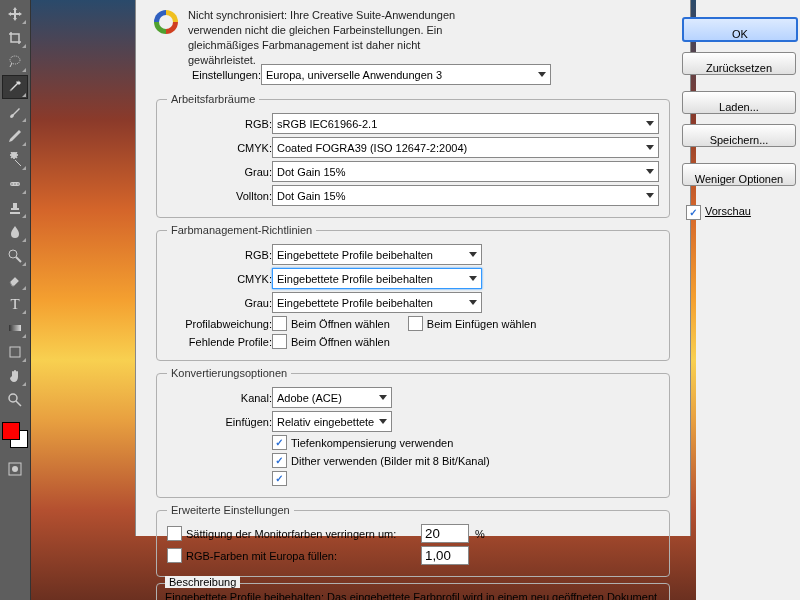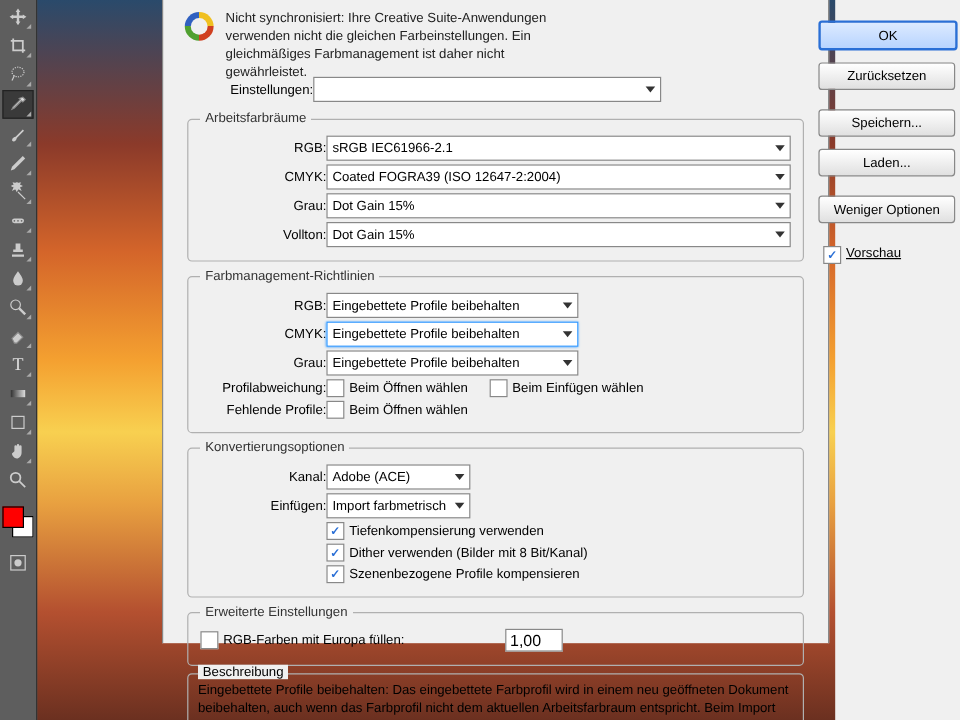--- a/index.html
+++ b/index.html
@@ -21,21 +21,21 @@
 .lbl{width:105px;text-align:right;padding-right:0}
 fieldset{border:1px solid #b0b0b0;border-radius:4px;margin:0 0 6px 0;padding:8px 10px 8px 10px;position:relative}
 legend{padding:0 4px;color:#333}
 .sel-box{flex:1;height:19px;background:#fff;border:1px solid #888;display:flex;align-items:center;padding:0 4px;position:relative;cursor:pointer}
 .sel-box .arr{position:absolute;right:4px;top:7px;width:0;height:0;border-left:4px solid transparent;border-right:4px solid transparent;border-top:5px solid #333}
 .sel-box.hl{border:1px solid #3399ff;box-shadow:0 0 2px #3399ff}
 .cb{width:13px;height:13px;border:1px solid #888;background:#fff;margin-right:4px;display:inline-flex;align-items:center;justify-content:center;font-size:10px;color:#333;cursor:pointer}
 .cb.on::after{content:"✓";color:#2a6fd6;font-weight:bold}
 .inp{width:40px;height:17px;border:1px solid #888;background:#fff;padding:0 3px}
 .sidebar{position:absolute;left:696px;top:0;width:104px;height:600px;background:#f0f0f0}
-.btn{width:112px;height:21px;border:1px solid #888;border-radius:3px;background:linear-gradient(#fff,#e0e0e0);margin:5px 0;cursor:pointer;display:flex;align-items:center;justify-content:center}
+.btn{width:112px;height:21px;border:1px solid #888;border-radius:3px;background:linear-gradient(#fff,#e0e0e0);margin:5px 0;cursor:pointer;display:flex;align-items:flex-end;justify-content:center}
 .btn.primary{border:2px solid #2a6fd6;background:linear-gradient(#dceaff,#b8d4ff)}
 .desc-box{border:1px solid #b0b0b0;border-radius:4px;padding:6px 8px;position:relative}
 .desc-leg{position:absolute;top:-8px;left:8px;background:#f0f0f0;padding:0 4px}
 svg{width:16px;height:16px}
 </style>
 </head>
 <body>
 
 <div class="wrap">
 
@@ -167,20 +167,21 @@
 <div class="dialog">
   <div class="sync">
         <div class="sync-ring"></div>
       </div>
   <div class="sync-txt">Nicht synchronisiert: Ihre Creative Suite-Anwendungen verwenden nicht die gleichen Farbeinstellungen. Ein gleichmäßiges Farbmanagement ist daher nicht gewährleistet.</div>
 
   <div class="content">
     <div class="row" style="margin-bottom:8px">
       <div class="lbl">Einstellungen:</div>
       <div class="sel-box" style="flex:0 0 280px">
+            <span>Europa, universelle Anwendungen 3</span>
             <span class="arr"></span>
           </div>
     </div>
 
     <fieldset>
       <legend>Arbeitsfarbräume</legend>
       <div class="row">
             <div class="lbl">RGB:</div>
             <div class="sel-box">
               <span>sRGB IEC61966-2.1</span>
@@ -253,43 +254,48 @@
       <div class="row">
             <div class="lbl">Kanal:</div>
             <div class="sel-box" style="flex:0 0 110px">
               <span>Adobe (ACE)</span>
               <span class="arr"></span>
             </div>
           </div>
       <div class="row">
             <div class="lbl">Einfügen:</div>
             <div class="sel-box" style="flex:0 0 110px">
-              <span>Import farbmetrisch</span>
+              <span>Relativ eingebettete</span>
               <span class="arr"></span>
             </div>
           </div>
       <div class="row">
             <div class="lbl"></div>
             <span class="cb on"></span>
             <span>Tiefenkompensierung verwenden</span>
           </div>
       <div class="row">
             <div class="lbl"></div>
             <span class="cb on"></span>
             <span>Dither verwenden (Bilder mit 8 Bit/Kanal)</span>
           </div>
       <div class="row">
             <div class="lbl"></div>
             <span class="cb on"></span>
-            <span>Szenenbezogene Profile kompensieren</span>
           </div>
     </fieldset>
 
     <fieldset>
       <legend>Erweiterte Einstellungen</legend>
+      <div class="row">
+            <span class="cb"></span>
+            <span style="flex:0 0 235px">Sättigung der Monitorfarben verringern um:</span>
+            <input class="inp" value="20" style="">
+            <span style="margin-left:6px">%</span>
+          </div>
       <div class="row">
             <span class="cb"></span>
             <span style="flex:0 0 235px">RGB-Farben mit Europa füllen:</span>
             <input class="inp" value="1,00" style="">
           </div>
     </fieldset>
 
     <div class="desc-box">
       <div class="desc-leg">Beschreibung</div>
       <div style="line-height:1.35">Eingebettete Profile beibehalten: Das eingebettete Farbprofil wird in einem neu geöffneten Dokument beibehalten, auch wenn das Farbprofil nicht dem aktuellen Arbeitsfarbraum entspricht. Beim Import von Farben in ein RGB- oder Graustufen-Dokument hat die Farbdarstellung Vorrang vor den</div>
@@ -300,24 +306,24 @@
 <div class="sidebar">
   <div style="padding:12px 0 0 0;display:flex;flex-direction:column;align-items:flex-start;margin-left:-14px">
     <div class="btn primary">
           <span>OK</span>
         </div>
     <div class="btn">
           <span>Zurücksetzen</span>
         </div>
     <div style="height:6px"></div>
     <div class="btn">
+          <span>Laden...</span>
+        </div>
+    <div class="btn">
           <span>Speichern...</span>
-        </div>
-    <div class="btn">
-          <span>Laden...</span>
         </div>
     <div style="height:6px"></div>
     <div class="btn">
           <span>Weniger Optionen</span>
         </div>
     <div style="height:14px"></div>
     <div style="display:flex;align-items:flex-start;margin-left:4px">
           <span class="cb on"></span>
           <span style="text-decoration:underline">Vorschau</span>
         </div>

